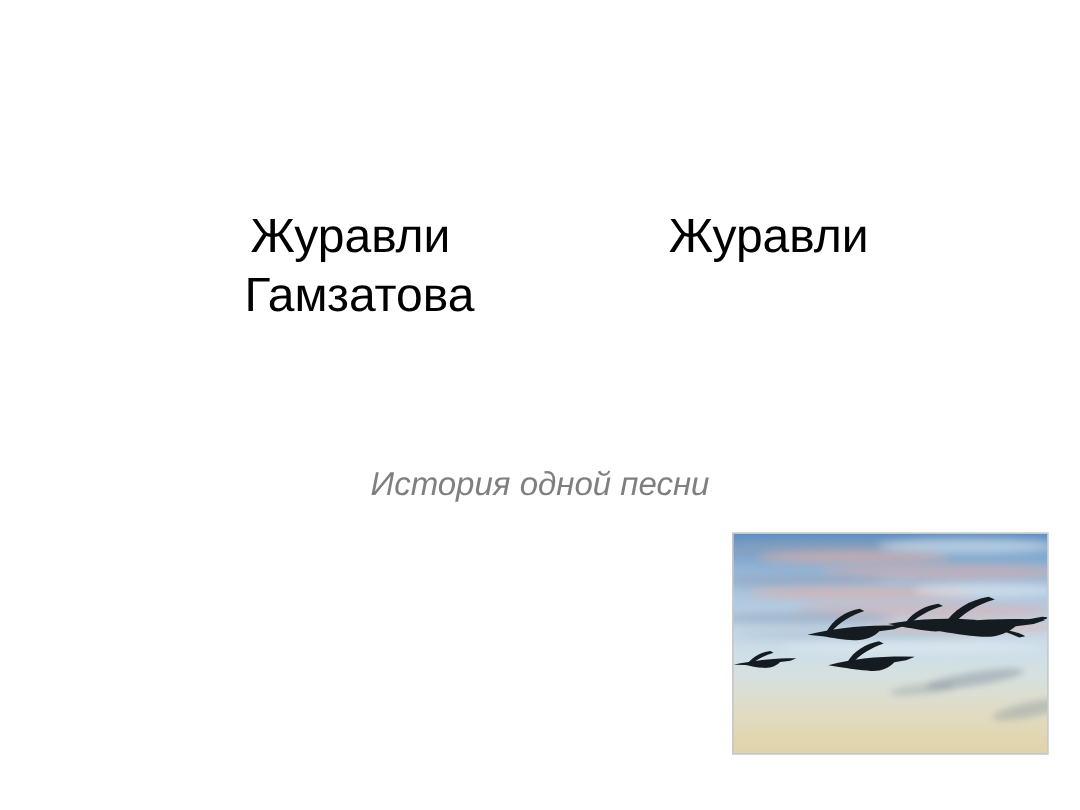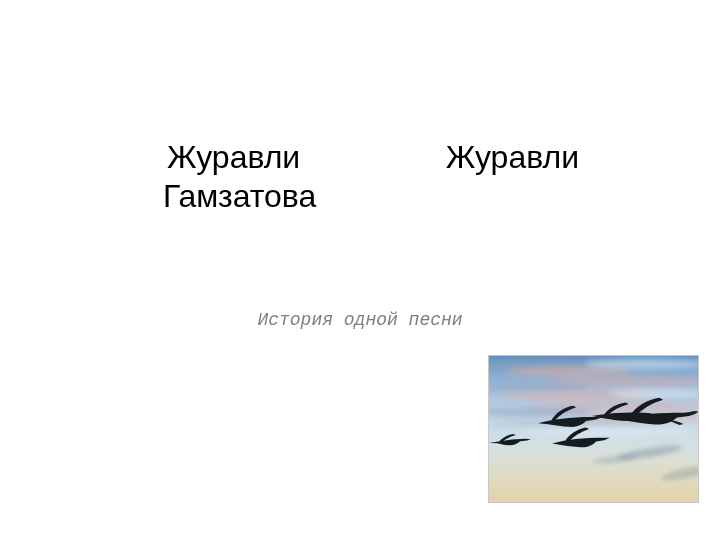--- a/index.html
+++ b/index.html
@@ -43,26 +43,25 @@
 
   
   #subtitle-block {
     position: absolute;
     left: 120px;
     top: 310px;
     width: 480px;
     text-align: center;
   }
   .subtitle-text {
-    font-size: 18px;
+    font-size: 22px;
     font-style: italic;
     color: #7f7f7f;
     line-height: 1.2;
     white-space: pre;
-    font-family: Liberation Mono, monospace;
   }
 
   
   #photo-frame {
     position: absolute;
     left: 488px;
     top: 355px;
     width: 211px;
     height: 148px;
     border: 1px solid #c8c8c8;

